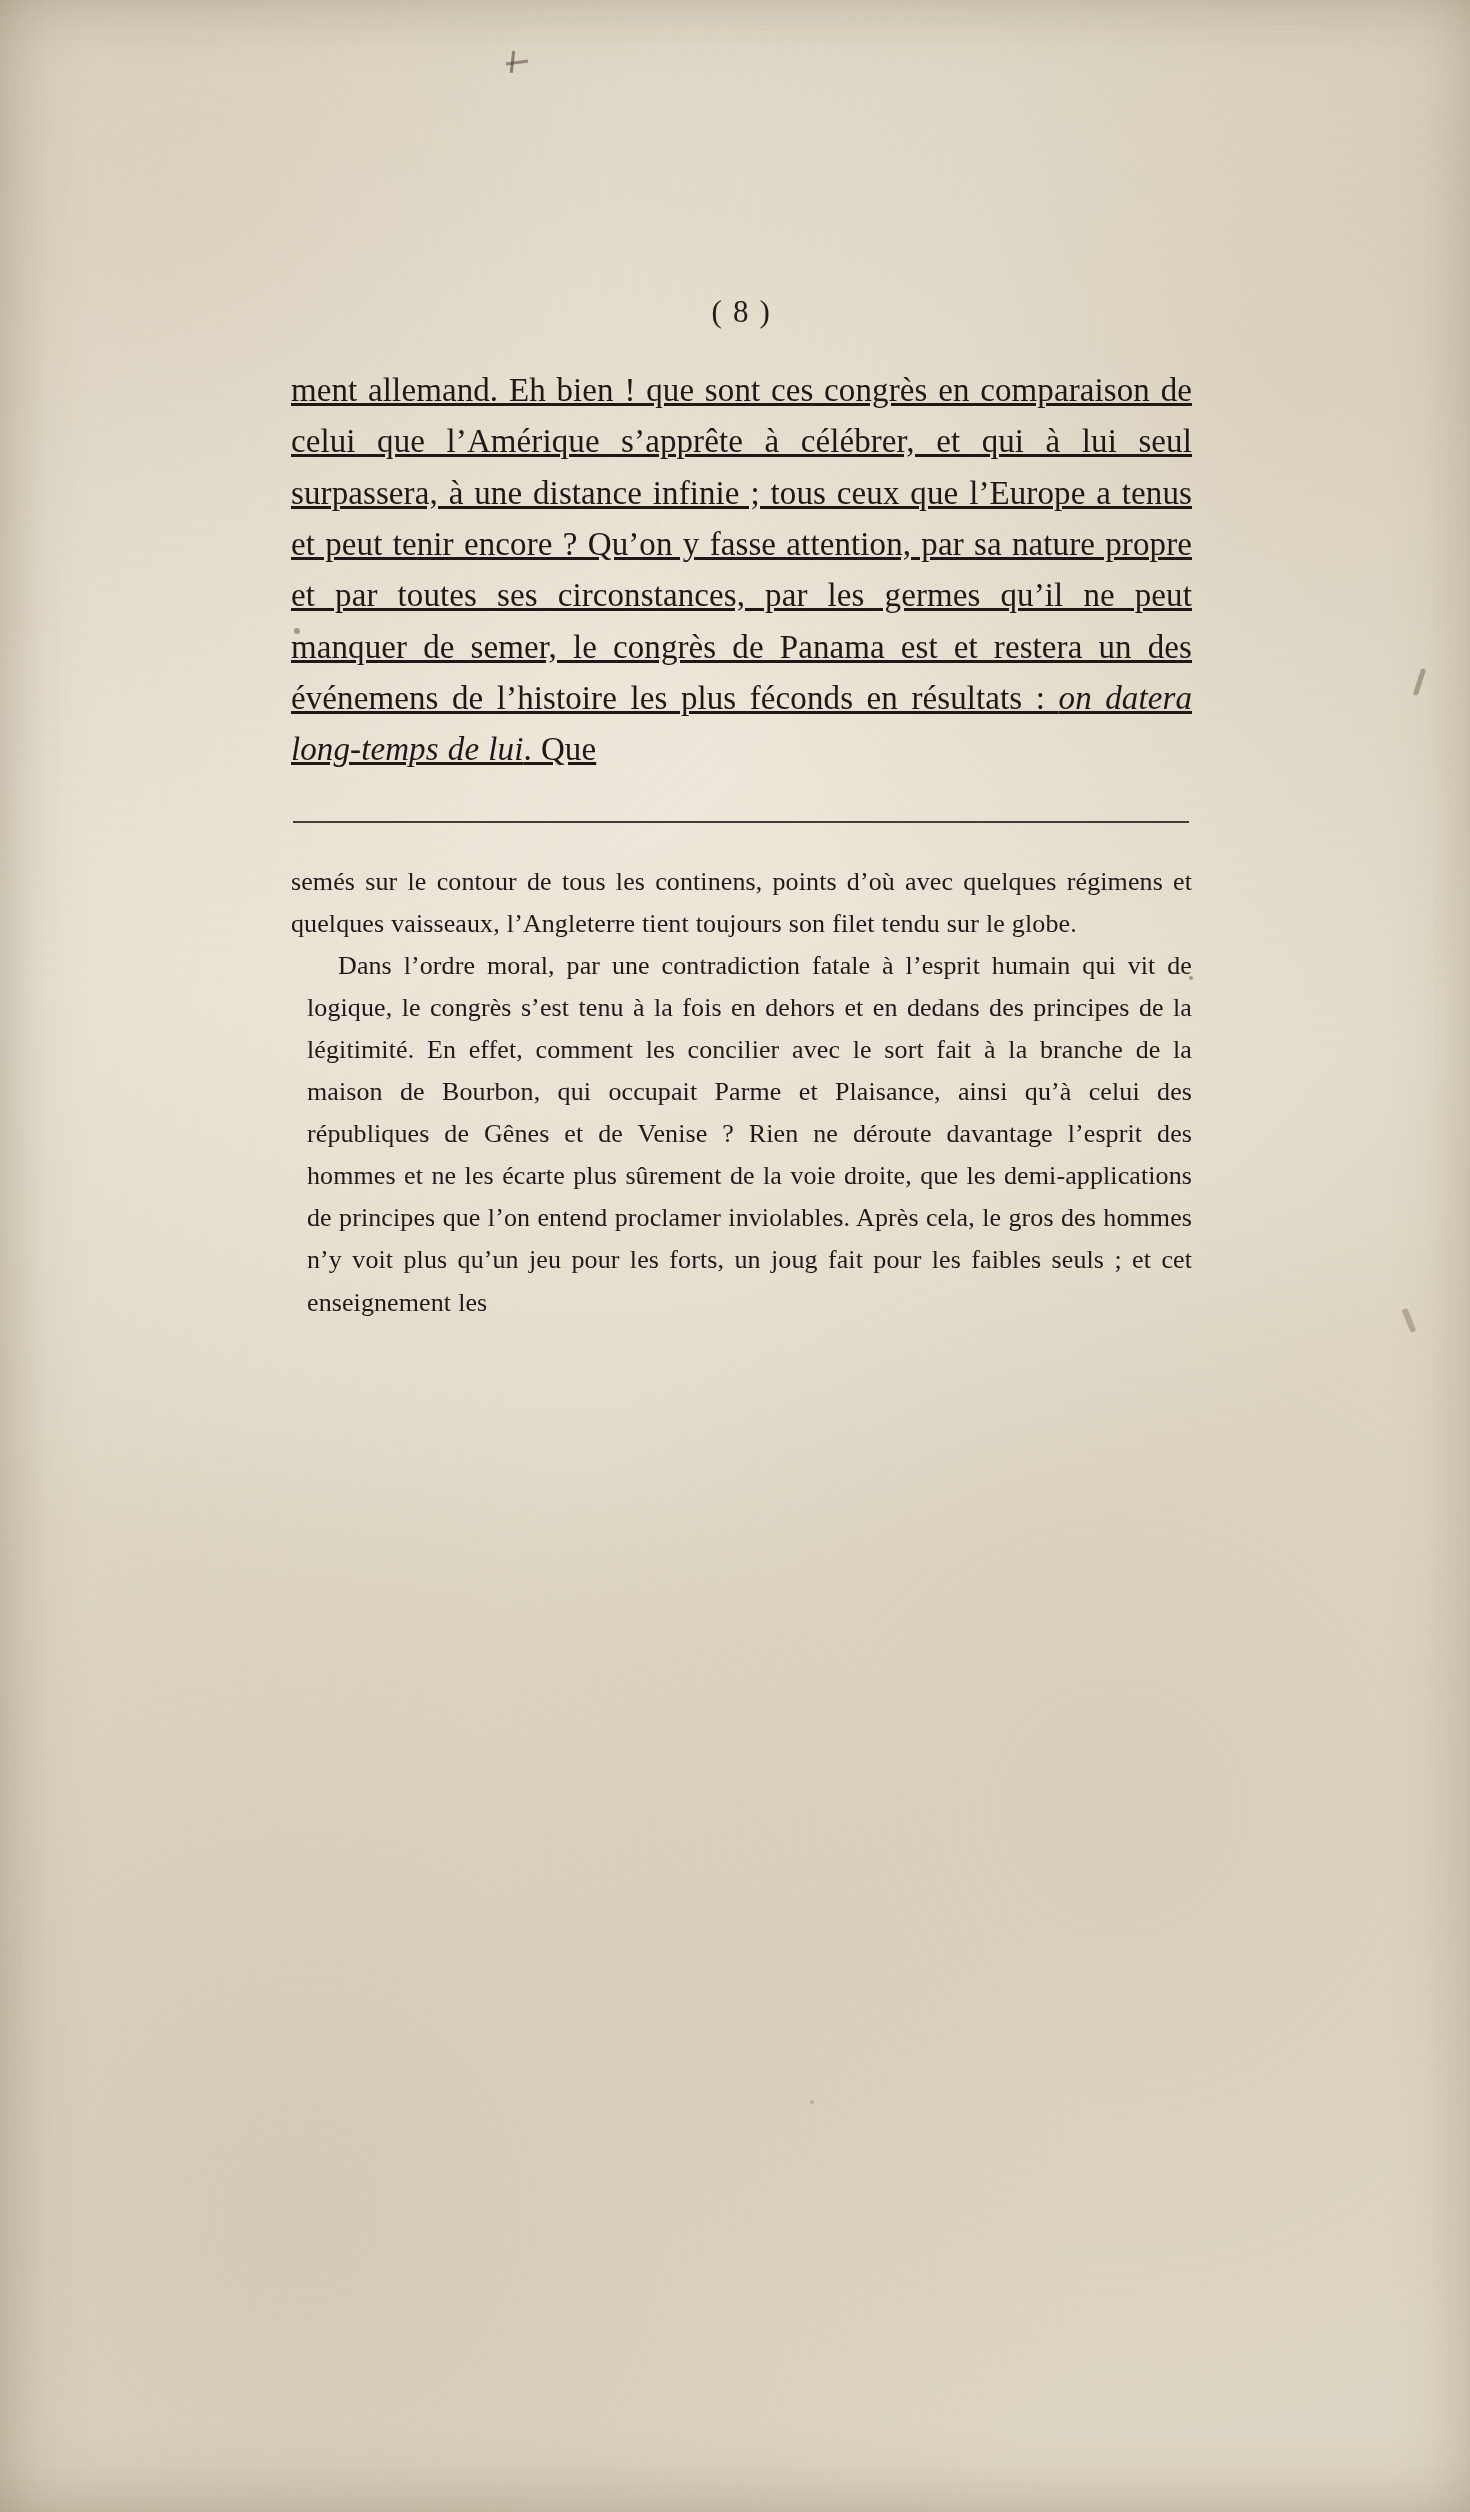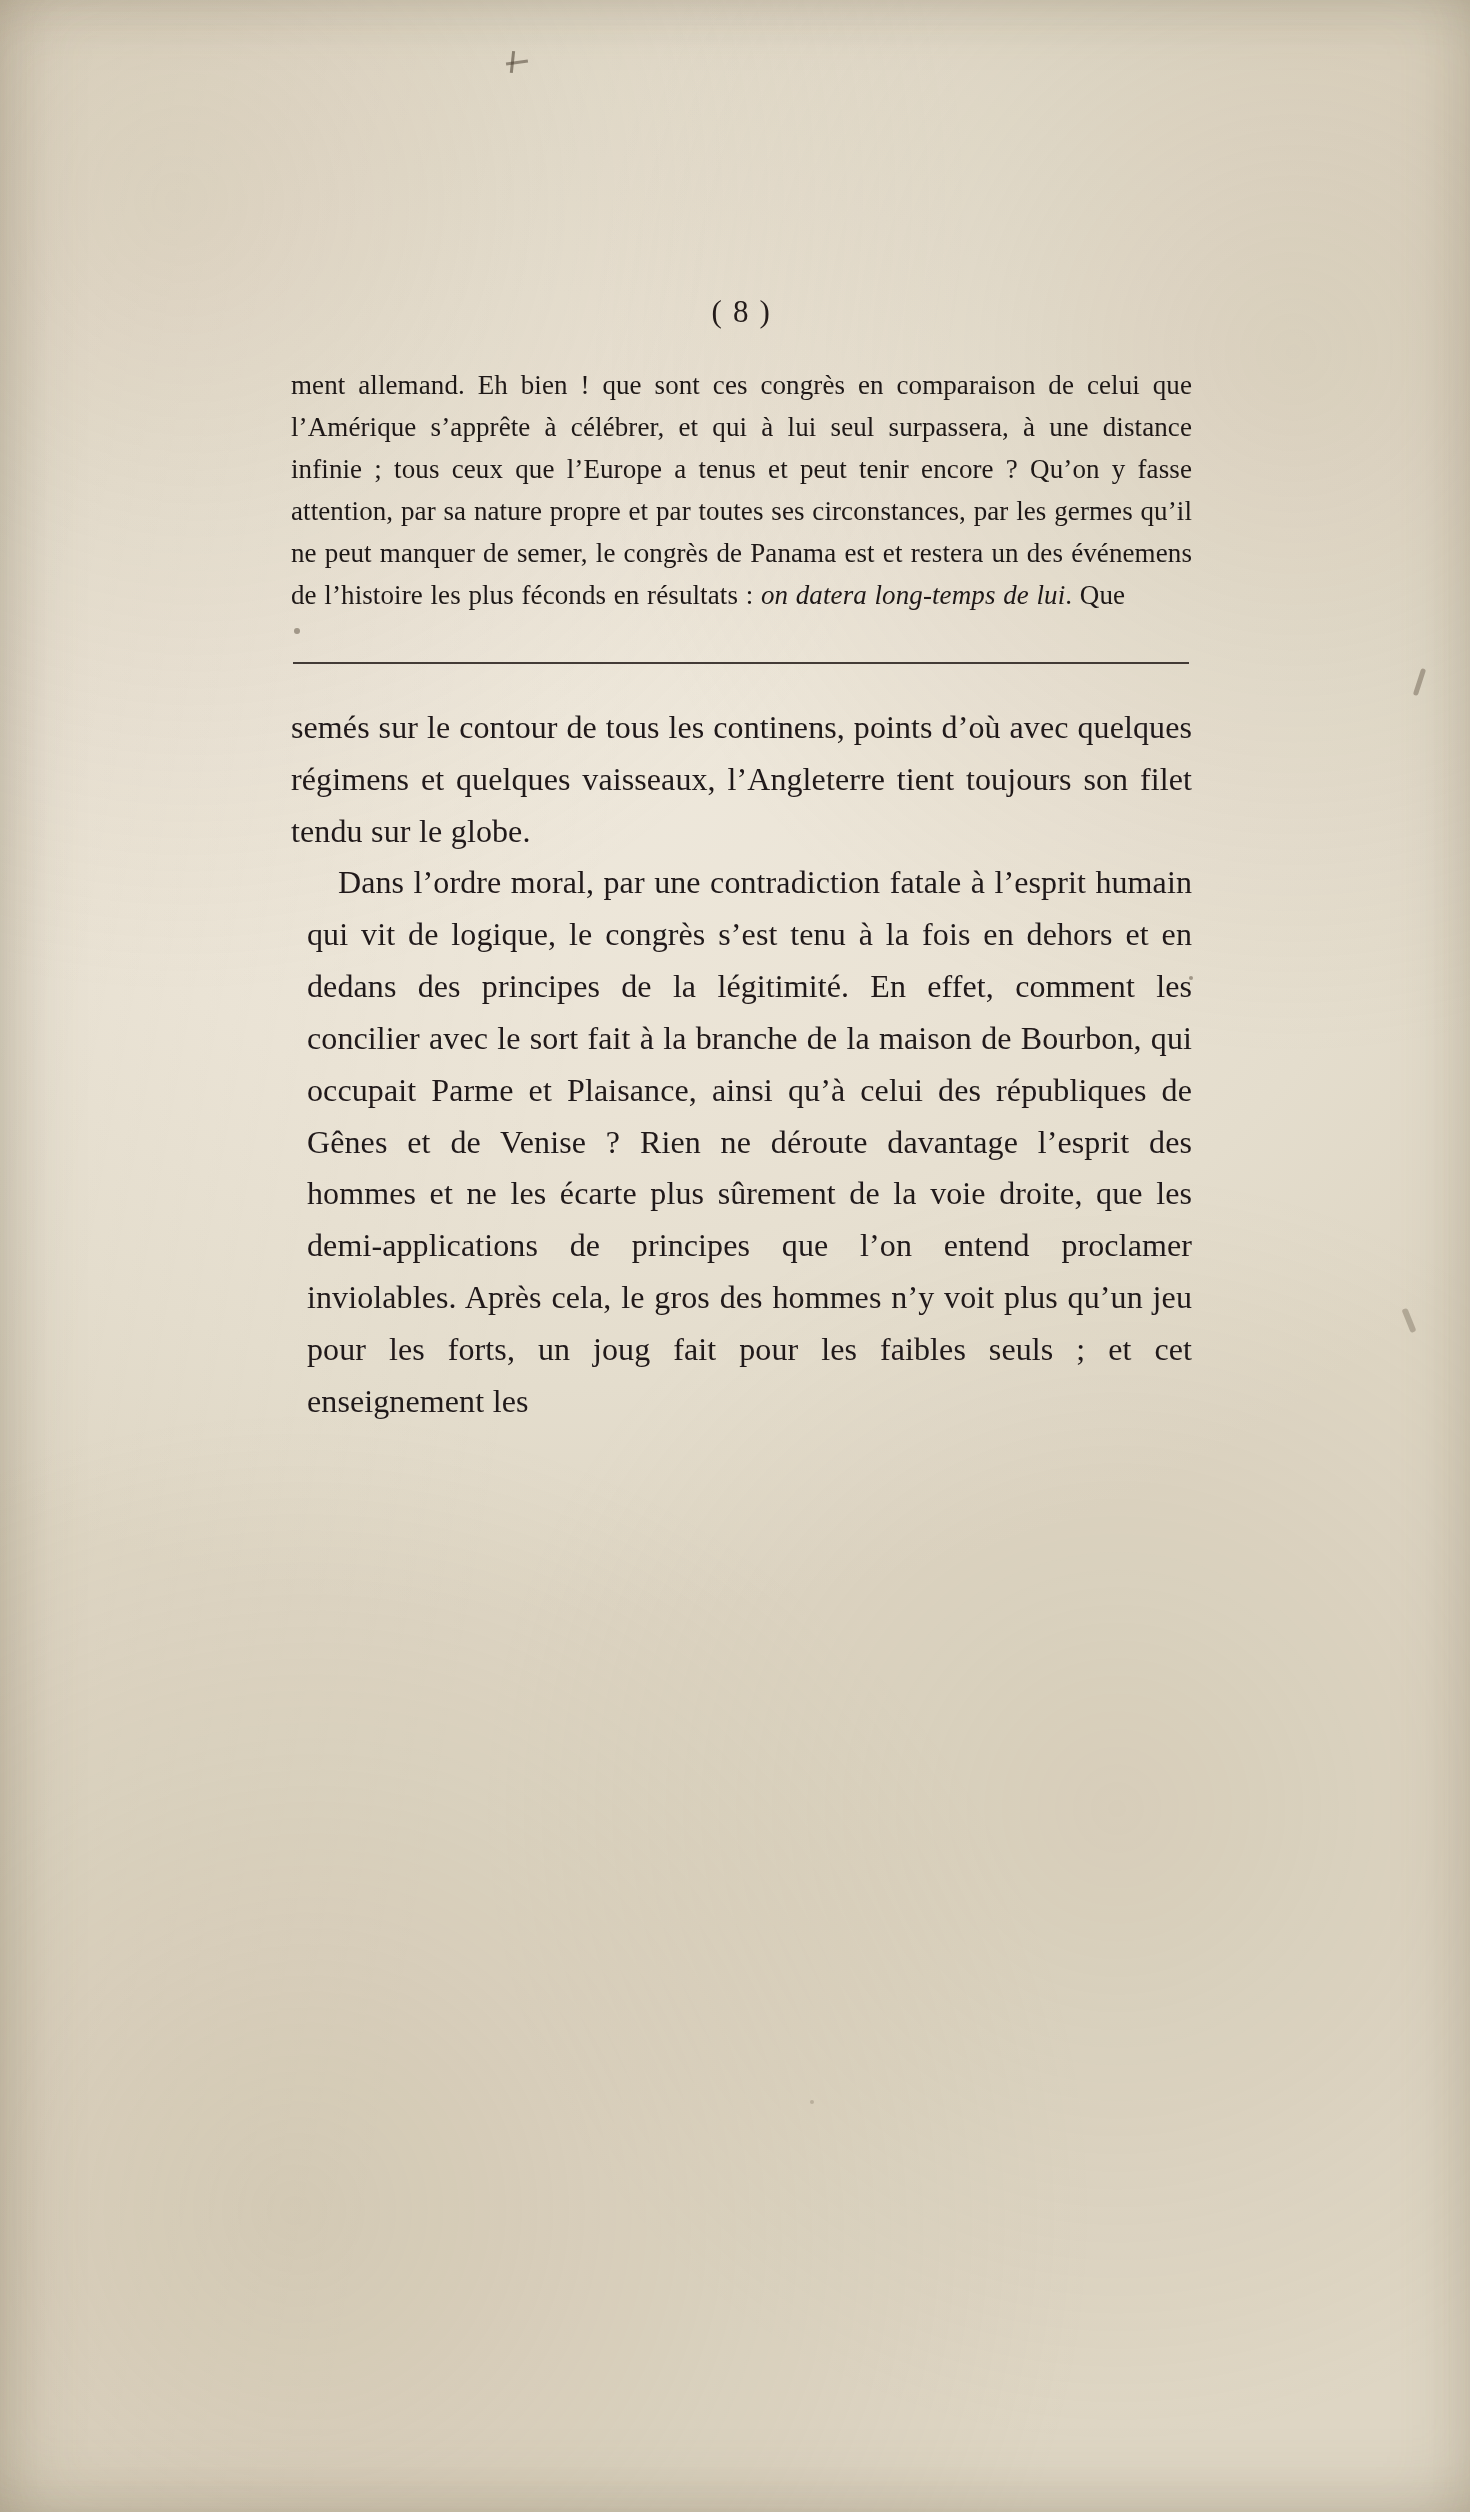--- a/index.html
+++ b/index.html
@@ -61,44 +61,45 @@
     text-align: center;
     font-size: 31px;
     letter-spacing: 1.7px;
     color: #241c1b;
     margin: 0 0 35px 0;
     font-family: "Liberation Serif", serif;
   }
 
   .para {
     margin: 0;
-    font-size: 27px;
+    font-size: 33px;
     line-height: 1.555;
     text-align: justify;
     text-justify: inter-word;
     color: #1e1817;
     letter-spacing: 0.1px;
     word-spacing: 0.8px;
+    text-decoration: underline;
   }
   .para .it {
     font-style: italic;
   }
 
   
   .rule {
     width: 896px;
     height: 0;
     border-top: 2.5px solid #2b2320;
     margin: 45px 0 38px 1.7px;
     opacity: 0.88;
   }
 
   
   .footnote {
-    font-size: 32px;
+    font-size: 26px;
     line-height: 1.62;
     text-align: justify;
     color: #20191a;
     letter-spacing: 0.1px;
     word-spacing: 0.4px;
   }
   .footnote p {
     margin: 0;
   }
   .footnote p.indent {

